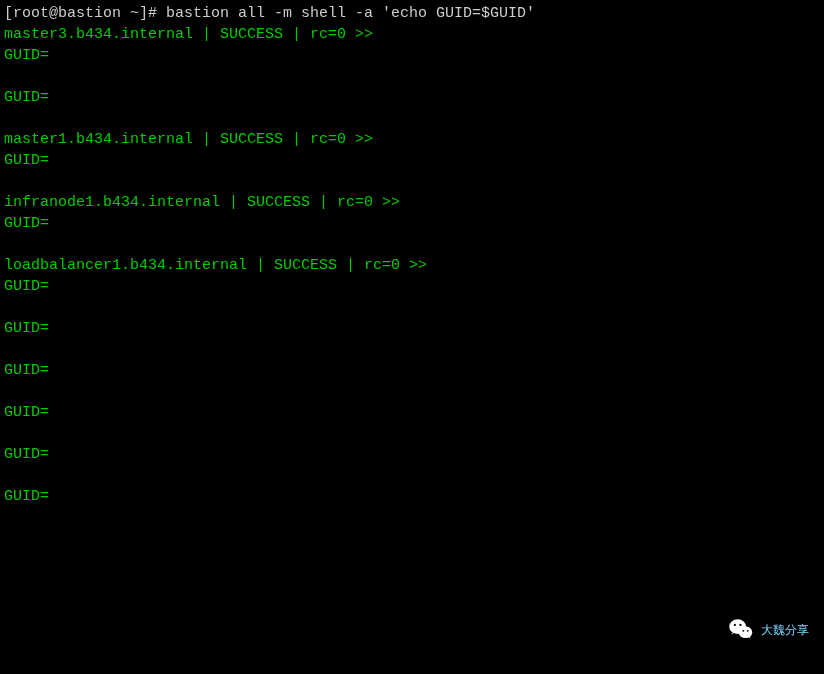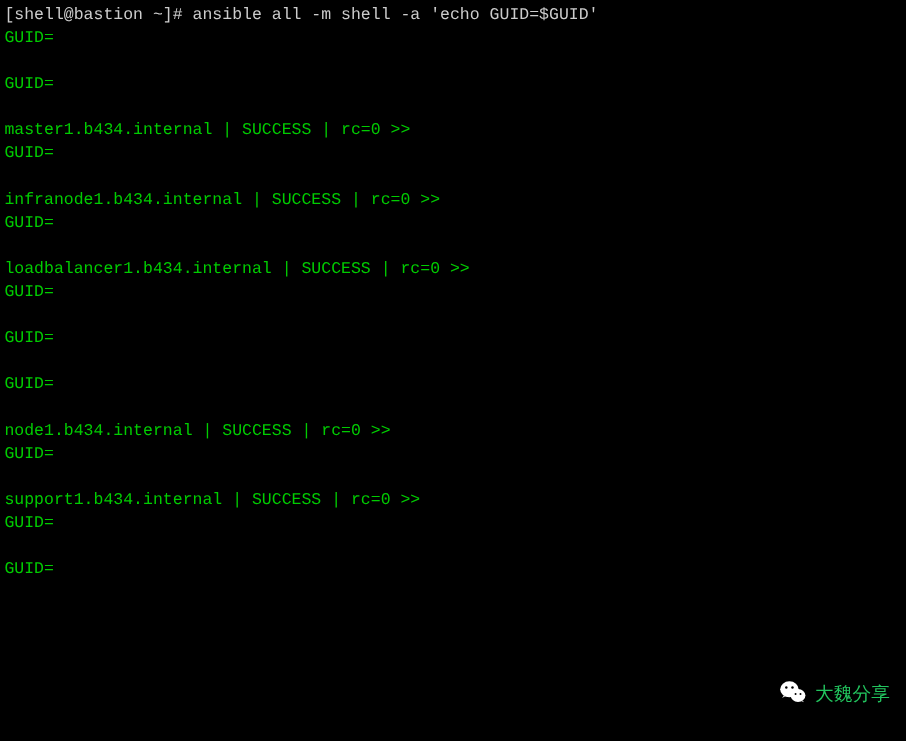--- a/index.html
+++ b/index.html
@@ -25,64 +25,63 @@
     .output-line {
       color: #00cc00;
     }
     .watermark {
       position: absolute;
       bottom: 30px;
       right: 15px;
       display: flex;
       align-items: center;
       gap: 6px;
-      color: #22c55e;
+      color: #7dd3fc;
       font-family: "Microsoft YaHei", "PingFang SC", sans-serif;
-      font-size: 17px;
+      font-size: 12px;
       font-weight: 500;
     }
     .wechat-icon {
       width: 28px;
       height: 28px;
       display: inline-block;
     }
     .wechat-icon svg {
       width: 100%;
       height: 100%;
     }
     .blank-line {
       height: 21px;
     }
   </style>
 </head>
 <body>
 
-<div class="prompt-line">[shell@bastion ~]# ansible all -m shell -a 'echo GUID=$GUID'</div>
+<div class="prompt-line">[root@bastion ~]# bastion all -m shell -a 'echo GUID=$GUID'</div>
 <div id="terminal-output">
+    <div class="output-line">master3.b434.internal | SUCCESS | rc=0 &gt;&gt;</div>
     <div class="output-line">GUID=</div>
     <div class="blank-line"></div>
     <div class="output-line">GUID=</div>
     <div class="blank-line"></div>
     <div class="output-line">master1.b434.internal | SUCCESS | rc=0 &gt;&gt;</div>
     <div class="output-line">GUID=</div>
     <div class="blank-line"></div>
     <div class="output-line">infranode1.b434.internal | SUCCESS | rc=0 &gt;&gt;</div>
     <div class="output-line">GUID=</div>
     <div class="blank-line"></div>
     <div class="output-line">loadbalancer1.b434.internal | SUCCESS | rc=0 &gt;&gt;</div>
     <div class="output-line">GUID=</div>
     <div class="blank-line"></div>
     <div class="output-line">GUID=</div>
     <div class="blank-line"></div>
     <div class="output-line">GUID=</div>
     <div class="blank-line"></div>
-    <div class="output-line">node1.b434.internal | SUCCESS | rc=0 &gt;&gt;</div>
     <div class="output-line">GUID=</div>
     <div class="blank-line"></div>
-    <div class="output-line">support1.b434.internal | SUCCESS | rc=0 &gt;&gt;</div>
     <div class="output-line">GUID=</div>
     <div class="blank-line"></div>
     <div class="output-line">GUID=</div>
   </div>
 
 <div class="watermark">
   <span class="wechat-icon">
     <svg viewBox="0 0 100 100" xmlns="http://www.w3.org/2000/svg">
       <g fill="#ffffff">
         <ellipse cx="38" cy="38" rx="30" ry="26"></ellipse>

